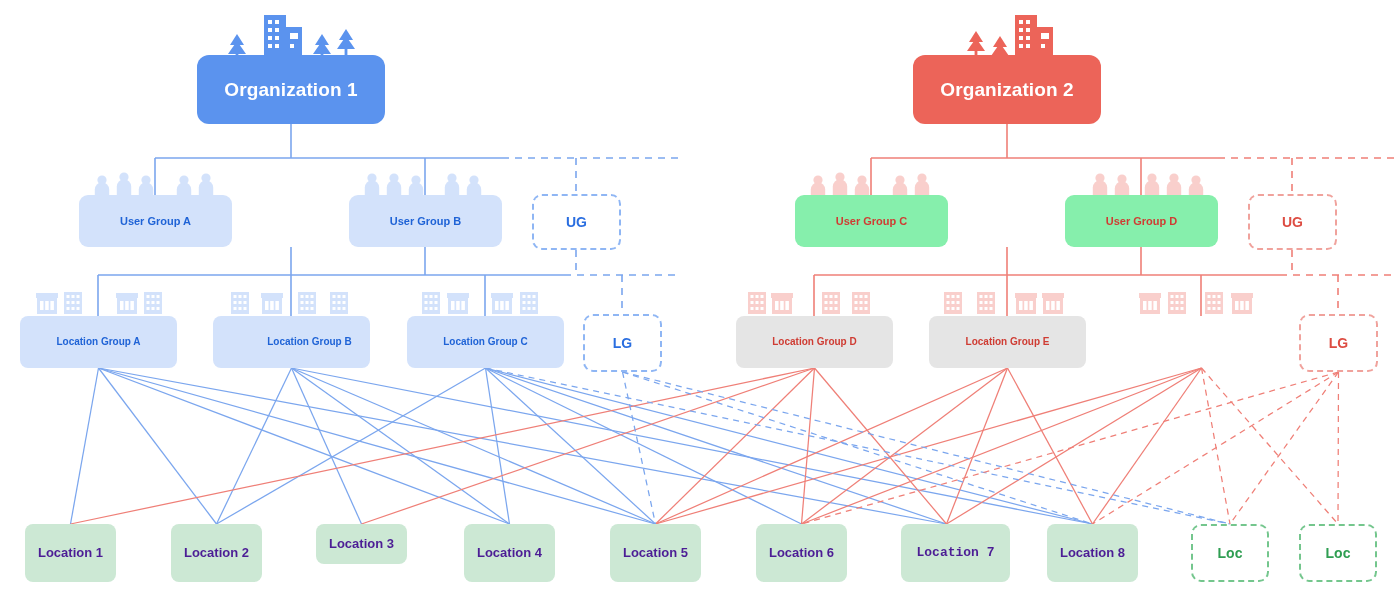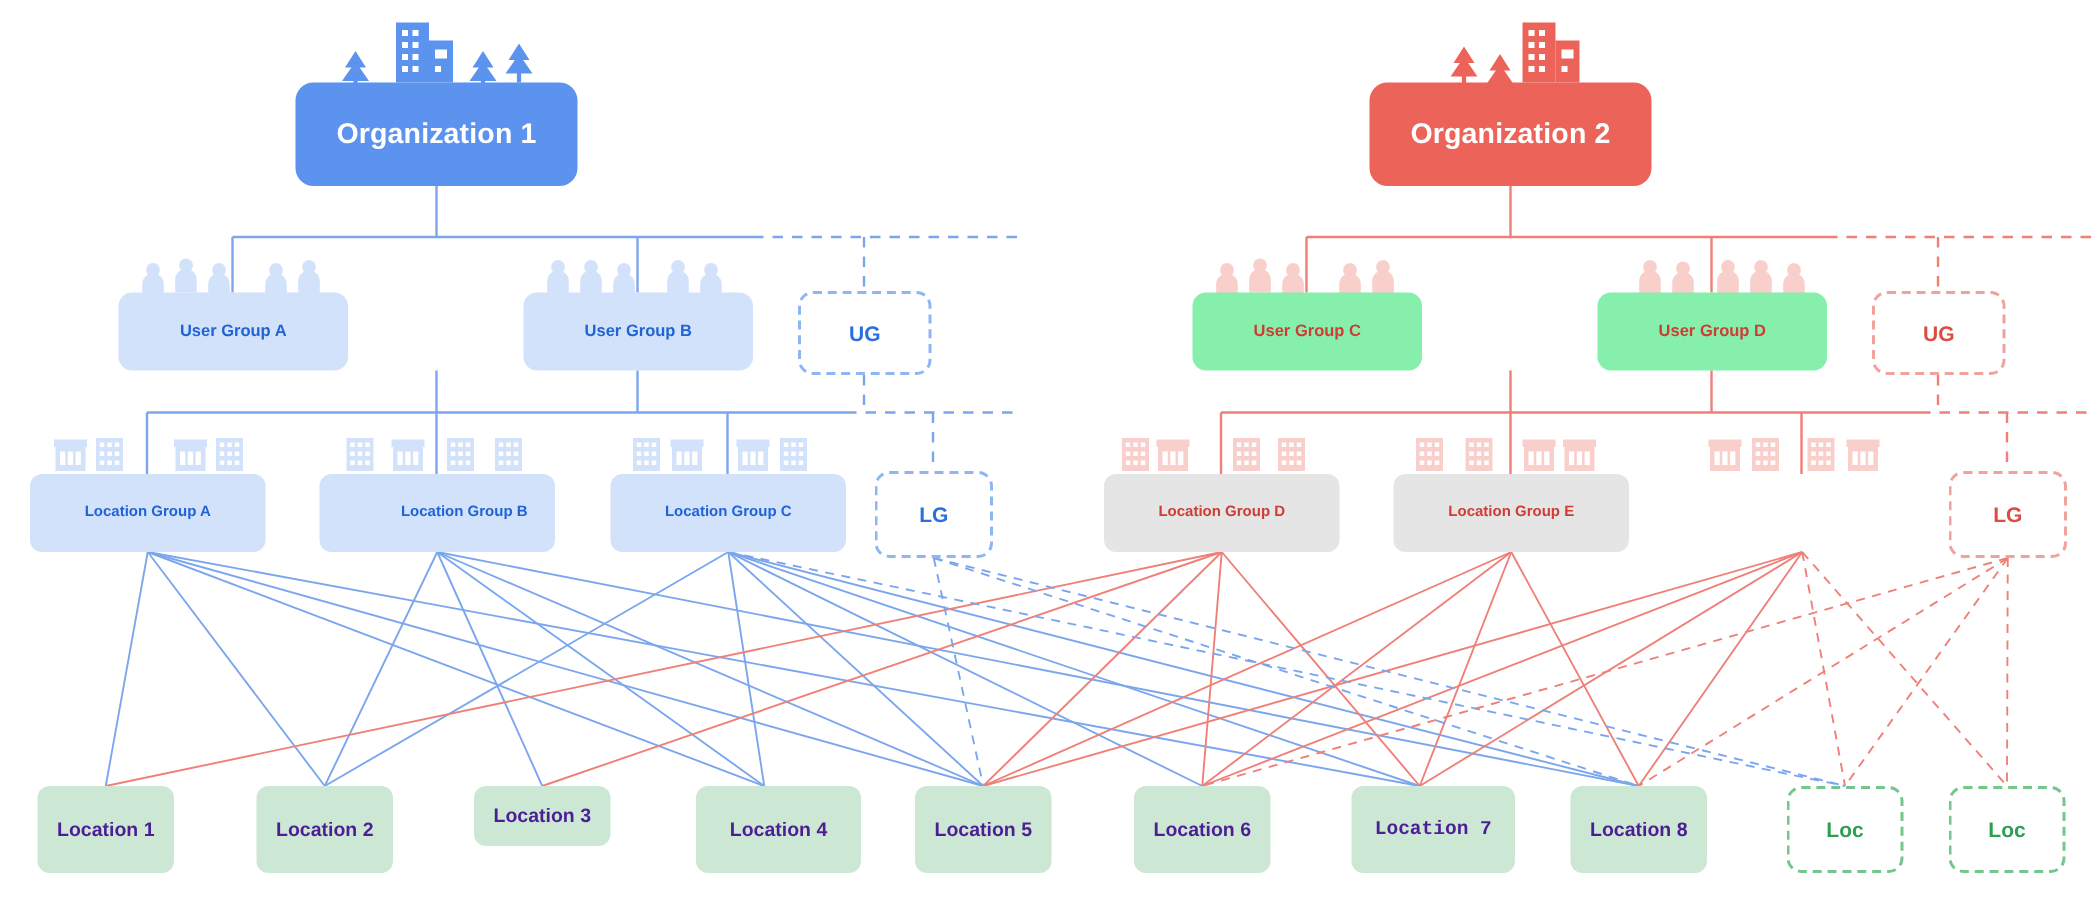--- a/index.html
+++ b/index.html
@@ -305,21 +305,21 @@
 
   <div class="node loc" style="left:25px;top:524px;width:91px;height:58px;">
       <span>Location 1</span>
     </div>
   <div class="node loc" style="left:171px;top:524px;width:91px;height:58px;">
       <span>Location 2</span>
     </div>
   <div class="node loc" style="left:316px;top:524px;width:91px;height:40px;">
       <span>Location 3</span>
     </div>
-  <div class="node loc" style="left:464px;top:524px;width:110px;height:58px;">
+  <div class="node loc" style="left:464px;top:524px;width:91px;height:58px;">
       <span>Location 4</span>
     </div>
   <div class="node loc" style="left:610px;top:524px;width:91px;height:58px;">
       <span>Location 5</span>
     </div>
   <div class="node loc" style="left:756px;top:524px;width:91px;height:58px;">
       <span>Location 6</span>
     </div>
   <div class="node loc" style="left:901px;top:524px;width:109px;height:58px;font-family:Liberation Mono, monospace;">
       <span>Location 7</span>

